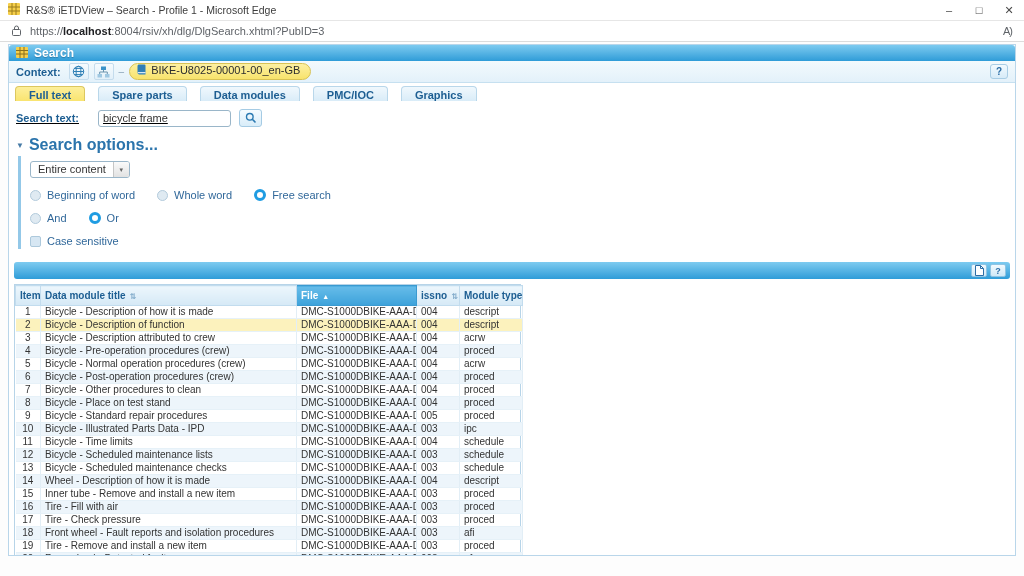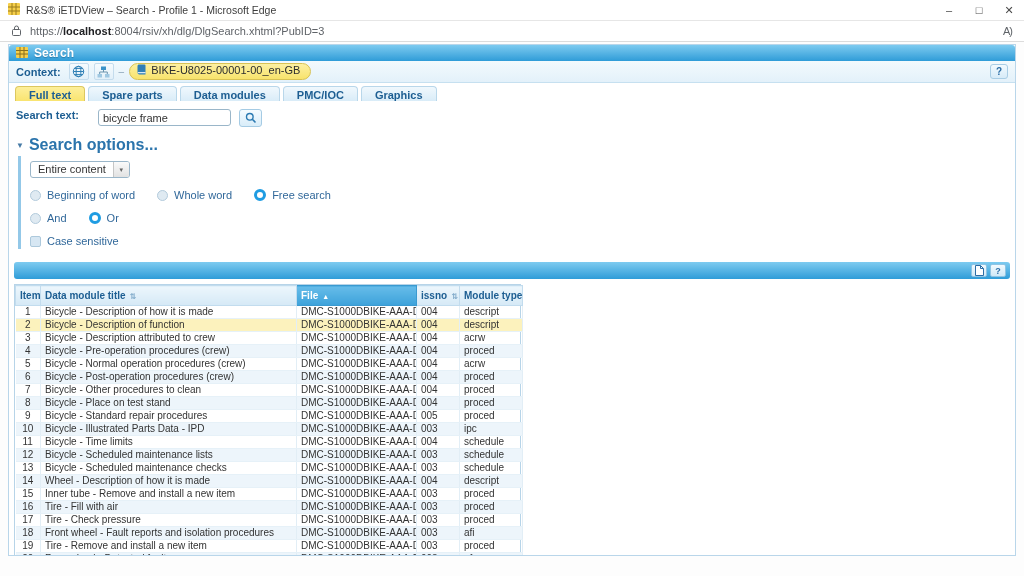--- a/index.html
+++ b/index.html
@@ -36,28 +36,28 @@
   .ctx-sep { font-size: 10px; color: #8aa4b8; }
   .pub-pill { height: 17px; display: flex; align-items: flex-start; gap: 5px; padding: 0 10px 0 6px;
               background: linear-gradient(#fcf0a2, #f8e36c); border: 1px solid #d8c254;
               border-radius: 9px; font-size: 11px; color: #2d2d2d; }
   .spacer { flex: 1; }
   .help-btn { width: 18px; height: 15px; display: flex; align-items: center; justify-content: center;
               background: linear-gradient(#f2fafe, #d7ebf8); border: 1px solid #a9cde5; border-radius: 3px;
               font-size: 10px; font-weight: 700; color: #2b6da6; }
 
   
-  .tabs-row { display: flex; gap: 3px; padding: 3px 0 0 6px; height: 18px; }
+  .tabs-row { display: flex; gap: 13px; padding: 3px 0 0 6px; height: 18px; }
   .tab { padding: 1px 13px 0; font-size: 11px; font-weight: 700; color: #1d5e92;
          background: linear-gradient(#f0f8fd, #d9ecf8); border: 1px solid #b9d7ea; border-bottom: none;
          border-radius: 4px 4px 0 0; display: flex; align-items: center; }
   .tab.on { background: linear-gradient(#fdef9b, #f9e470); border-color: #dcc75f; }
 
   
-  .search-row { display: flex; margin: 8px 0 0 7px; }
+  .search-row { display: flex; align-items: center; margin: 8px 0 0 7px; text-decoration: underline; }
   .field-label { width: 82px; font-size: 11px; font-weight: 700; color: #1d5e92; }
   .search-input { width: 133px; height: 17px; border: 1px solid #9ab6c9; border-radius: 3px;
                   font-size: 11px; padding: 0 4px; color: #333; font-family: inherit; }
   .search-btn { width: 23px; height: 18px; margin-left: 8px; display: flex; align-items: center;
                 justify-content: center; background: linear-gradient(#f4fbff, #d9edf9);
                 border: 1px solid #a5cbe4; border-radius: 3px; }
 
   .options { margin: 9px 0 0 7px; }
   .options-header { display: flex; align-items: center; gap: 5px; }
   .caret { font-size: 8px; color: #477ba6; }

